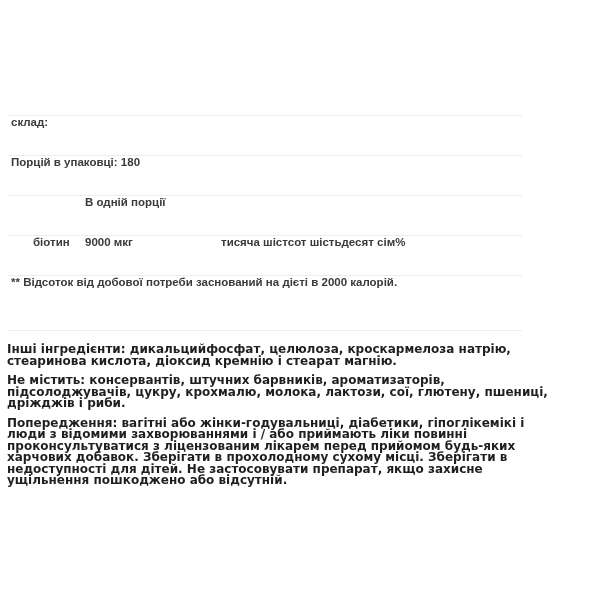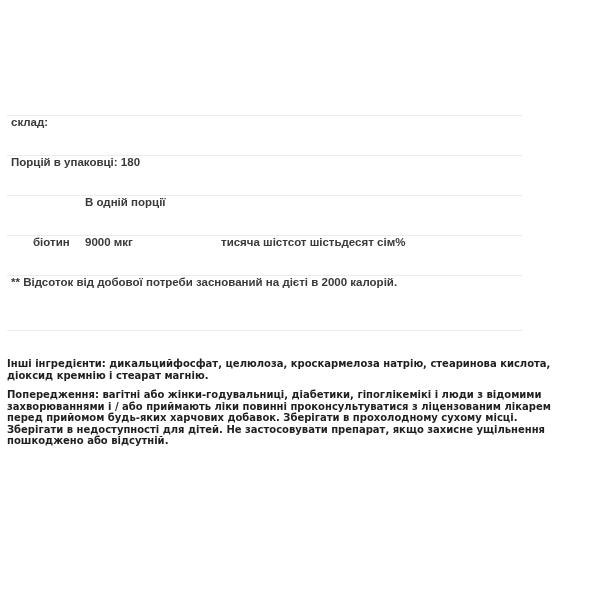--- a/index.html
+++ b/index.html
@@ -47,25 +47,25 @@
       position: absolute;
       left: 78px;
     }
     .row .c3 {
       position: absolute;
       left: 214px;
     }
     .notes {
       position: absolute;
       left: 7px;
-      top: 358px;
+      top: 344px;
       width: 560px;
       font-family: "DejaVu Sans", sans-serif;
       font-weight: bold;
-      font-size: 10px;
+      font-size: 12px;
       line-height: 11.5px;
       color: #1f1f1f;
     }
     .notes p {
       margin: 0 0 8px 0;
     }
   </style>
 </head>
 <body>
 
@@ -85,14 +85,15 @@
     <span class="c2">9000 мкг</span>
     <span class="c3">тисяча шістсот шістьдесят сім%</span>
   </div>
   <div class="row last">
     <span class="full">** Відсоток від добової потреби заснований на дієті в 2000 калорій.</span>
   </div>
 </div>
 
 <div class="notes">
   <p>Інші інгредієнти: дикальцийфосфат, целюлоза, кроскармелоза натрію, стеаринова кислота, діоксид кремнію і стеарат магнію.</p>
+  <p>Не містить: консервантів, штучних барвників, ароматизаторів, підсолоджувачів, цукру, крохмалю, молока, лактози, сої, глютену, пшениці, дріжджів і риби.</p>
   <p>Попередження: вагітні або жінки-годувальниці, діабетики, гіпоглікемікі і люди з відомими захворюваннями і / або приймають ліки повинні проконсультуватися з ліцензованим лікарем перед прийомом будь-яких харчових добавок. Зберігати в прохолодному сухому місці. Зберігати в недоступності для дітей. Не застосовувати препарат, якщо захисне ущільнення пошкоджено або відсутній.</p>
 </div>
 
 </body></html>

